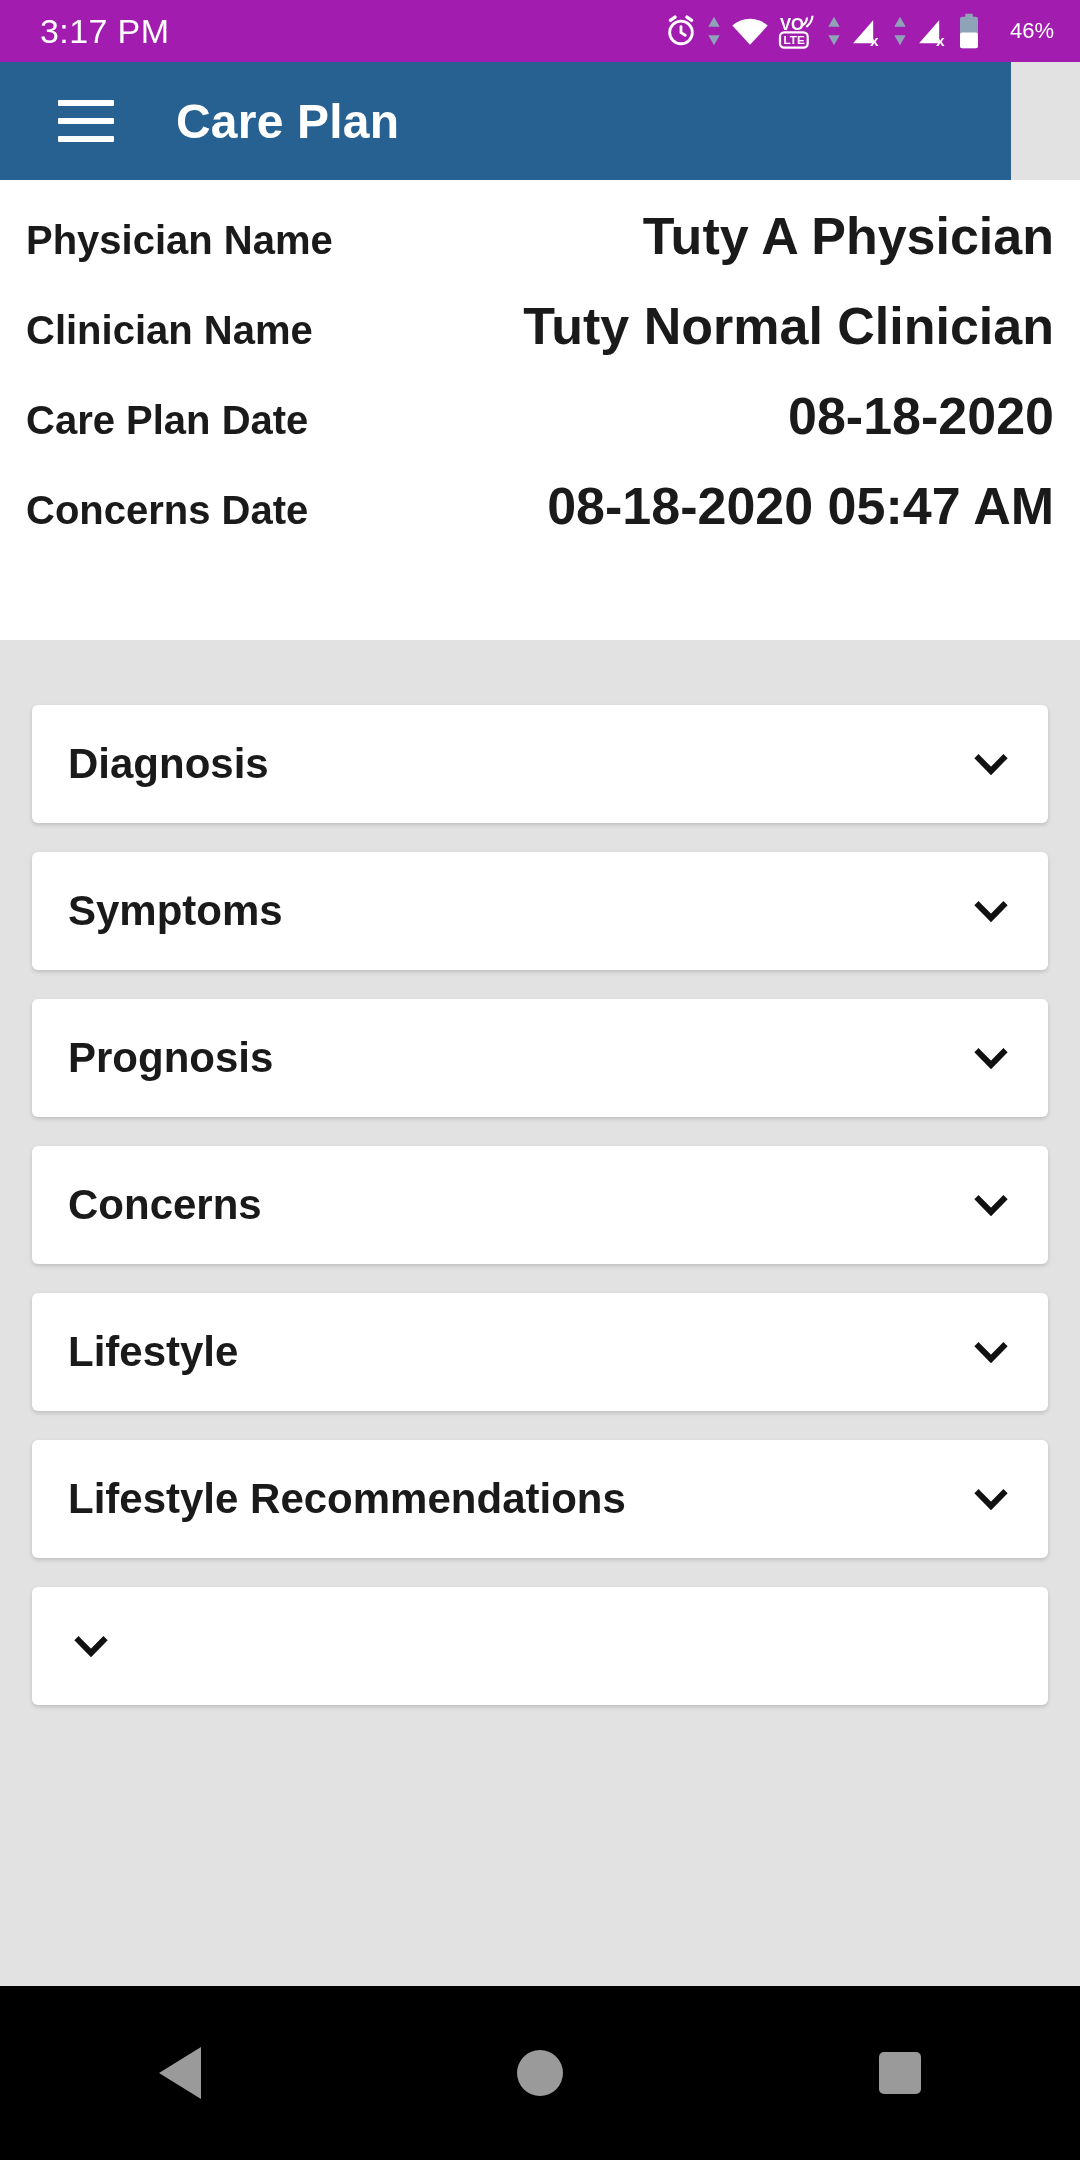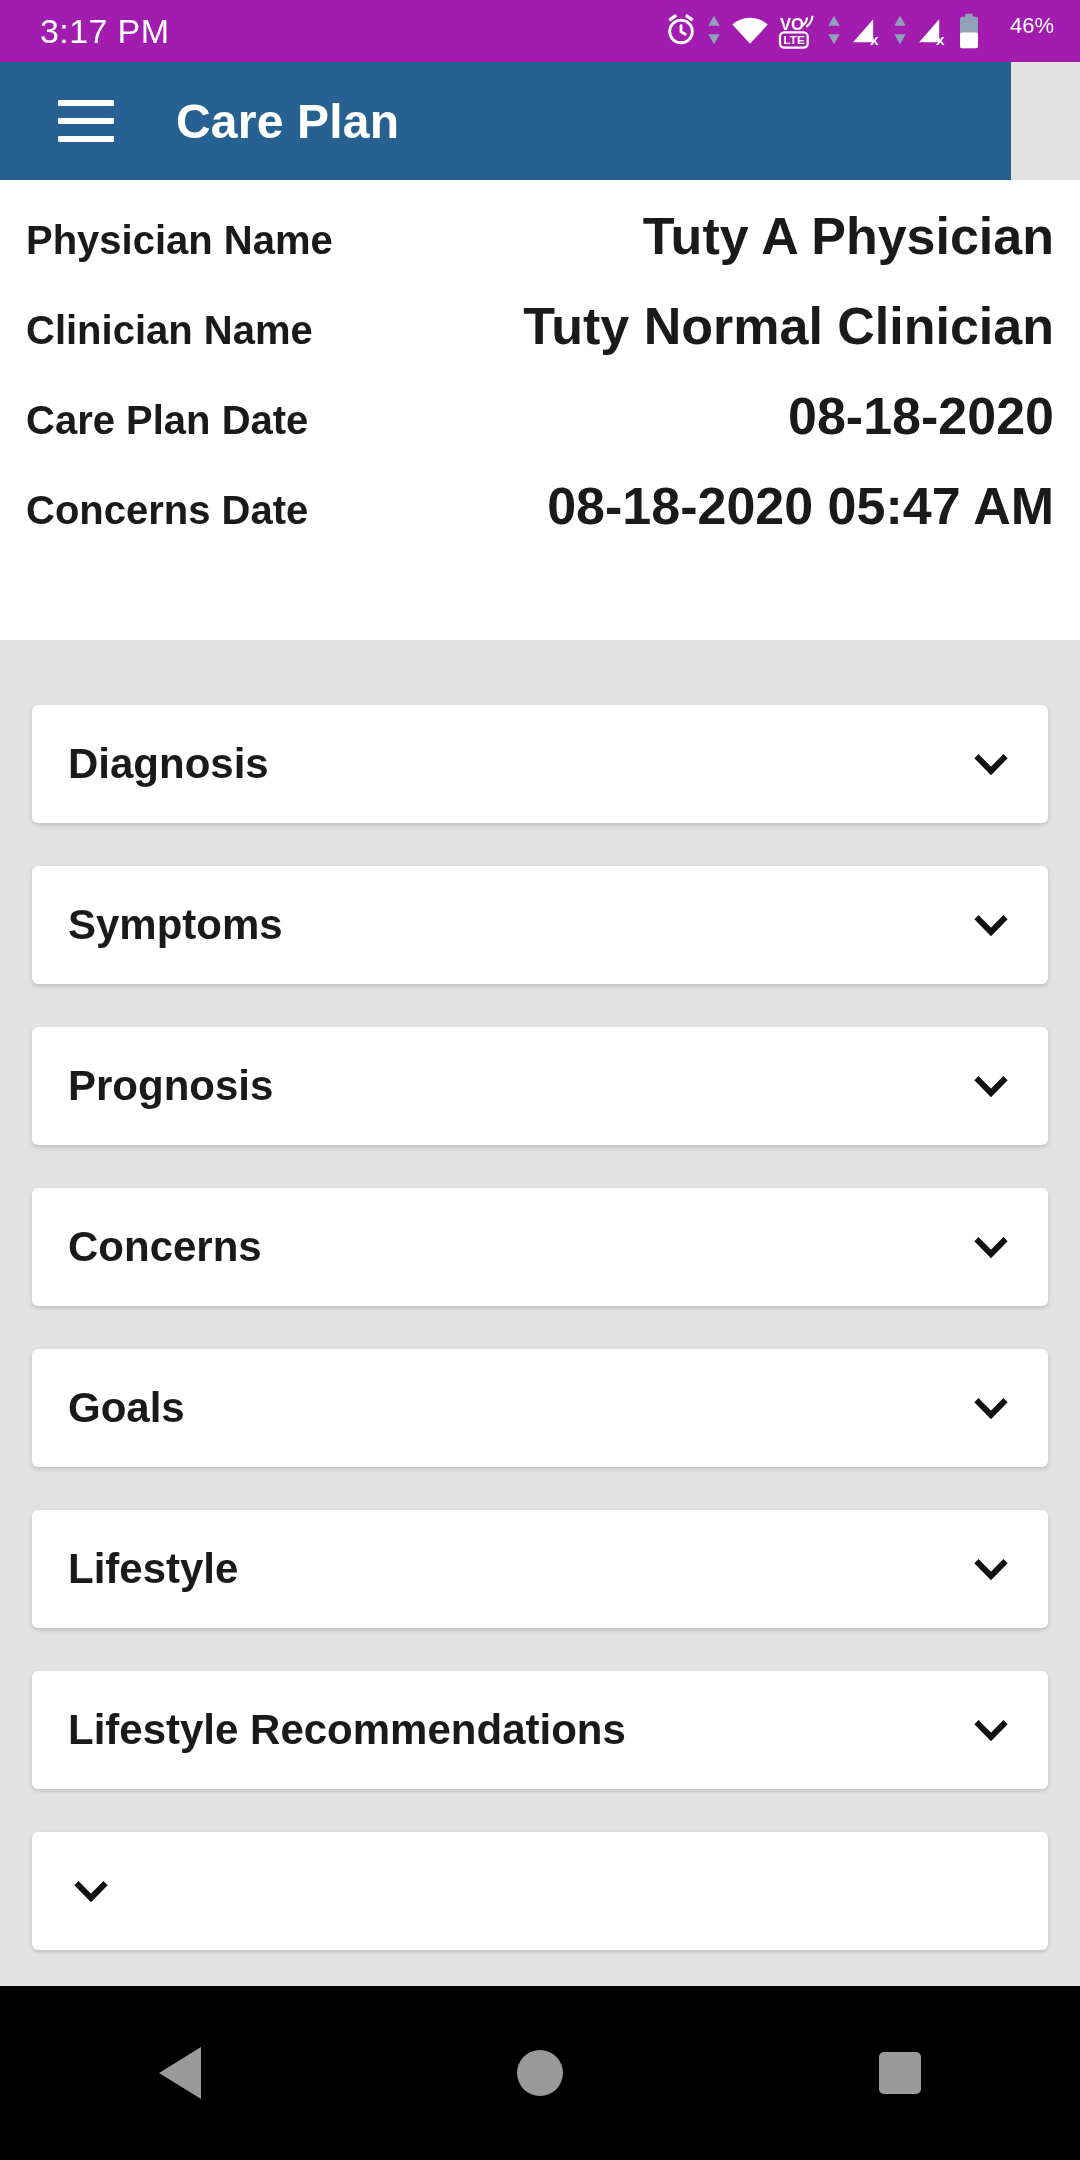--- a/index.html
+++ b/index.html
@@ -15,21 +15,21 @@
   .status-bar {
     position:absolute; top:0; left:0; width:1080px; height:62px;
     background:#a21caf;
     display:flex; align-items:center; justify-content:space-between;
     padding:0 26px 0 40px;
   }
   .status-time {
     color:#ffffff; font-size:34px; font-weight:400;
     letter-spacing:0.4px; line-height:1;
   }
-  .status-icons { display:flex; align-items:flex-start; gap:8px; }
+  .status-icons { display:flex; align-items:center; gap:8px; }
   .sicon { display:block; }
   .sicon svg { display:block; }
   .battery-pct {
     color:#ffffff; font-size:22px; font-weight:500;
     margin-left:22px; letter-spacing:0px;
   }
 
   
   .app-bar {
     position:absolute; top:62px; left:0; width:1011px; height:118px;
@@ -73,21 +73,21 @@
     background:#e2e2e2;
     padding:65px 32px 0 32px;
     overflow:hidden;
   }
   .acc-card {
     width:1016px; height:118px;
     background:#ffffff; border-radius:6px;
     box-shadow:0 2px 4px rgba(0,0,0,0.16);
     display:flex; align-items:center; justify-content:space-between;
     padding:0 34px 0 36px;
-    margin-bottom:43px;
+    margin-bottom:29px;
     cursor:pointer;
   }
   .acc-title {
     font-size:42px; font-weight:700; color:#1a1a1a;
     white-space:nowrap; letter-spacing:0px;
   }
   .chev { width:46px; height:46px; display:block; flex:none; }
   .chev svg { display:block; }
 
   
@@ -250,28 +250,20 @@
 
     <div class="acc-card">
       <span class="acc-title">Concerns</span>
       <span class="chev">
         <svg width="46" height="46" viewBox="0 0 24 24">
             <path d="M5.5 9 L12 15.6 L18.5 9" fill="none" stroke="#111111" stroke-width="3.1" stroke-linecap="square"></path>
           </svg>
       </span>
     </div>
 
-    <div class="acc-card">
-      <span class="acc-title">Goals</span>
-      <span class="chev">
-        <svg width="46" height="46" viewBox="0 0 24 24">
-            <path d="M5.5 9 L12 15.6 L18.5 9" fill="none" stroke="#111111" stroke-width="3.1" stroke-linecap="square"></path>
-          </svg>
-      </span>
-    </div>
 
     <div class="acc-card">
       <span class="acc-title">Lifestyle</span>
       <span class="chev">
         <svg width="46" height="46" viewBox="0 0 24 24">
             <path d="M5.5 9 L12 15.6 L18.5 9" fill="none" stroke="#111111" stroke-width="3.1" stroke-linecap="square"></path>
           </svg>
       </span>
     </div>
 

